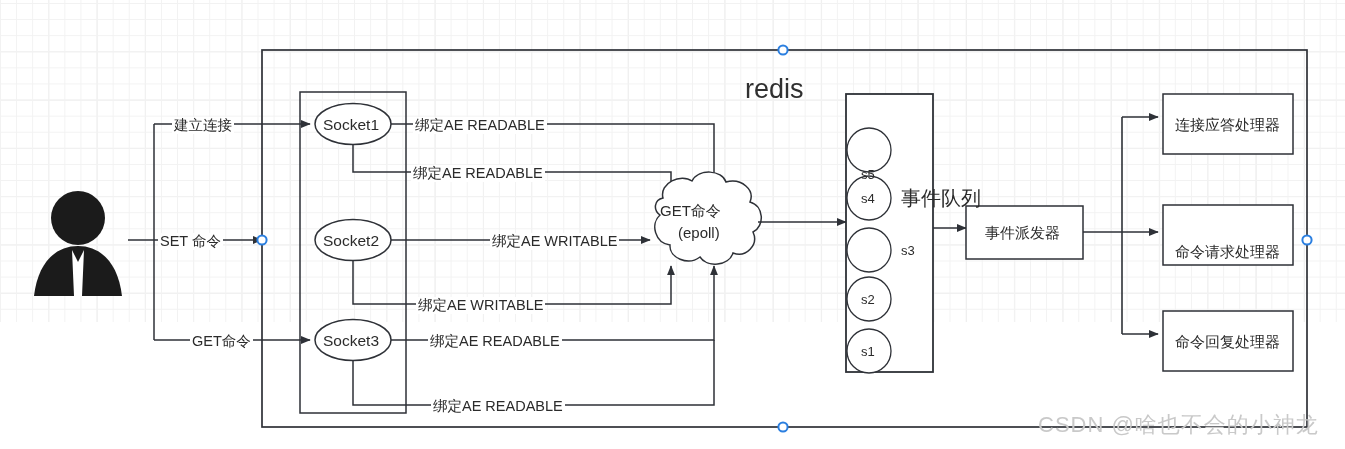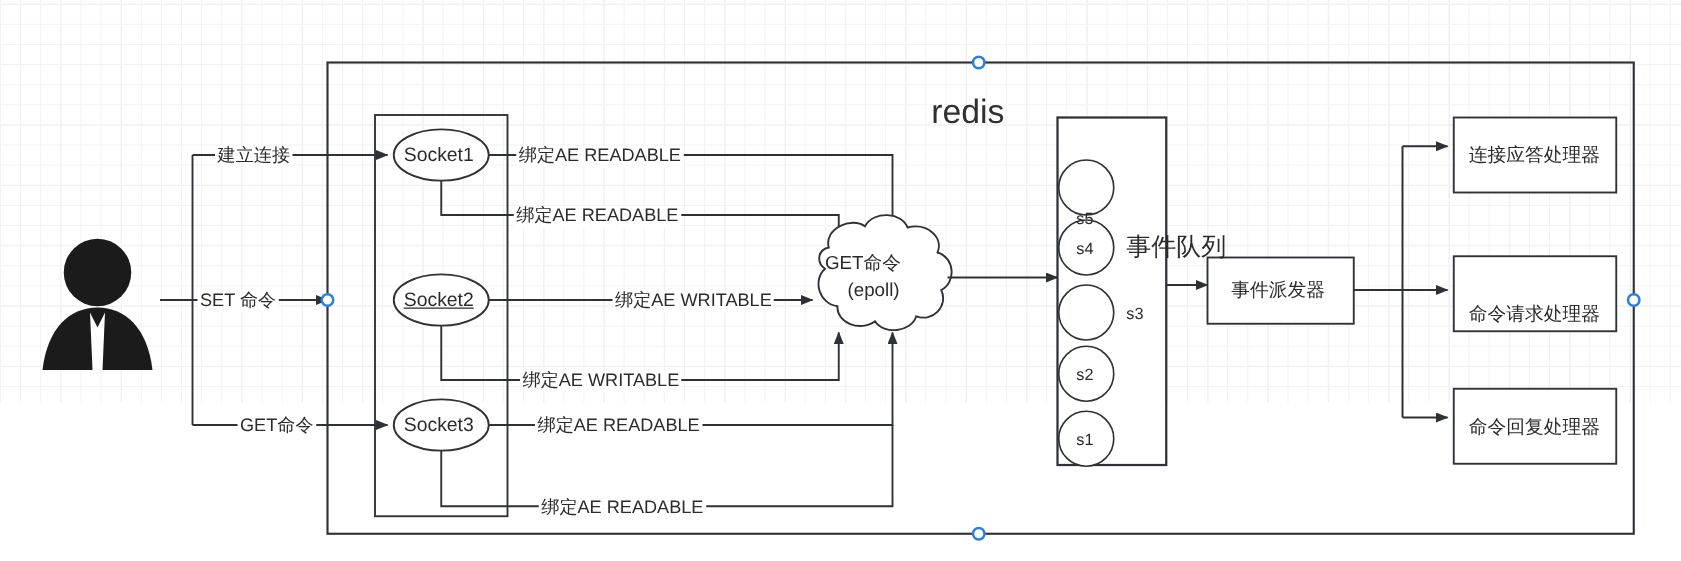--- a/index.html
+++ b/index.html
@@ -131,21 +131,21 @@
     </g>
   </svg>
 
   <div class="lbl lbl-title" style="left:745px;top:76px;">redis</div>
 
   <div class="lbl lbl-edge" style="left:158px;top:117px;margin-left:14px;">建立连接</div>
   <div class="lbl lbl-edge" style="left:158px;top:233px;">SET 命令</div>
   <div class="lbl lbl-edge" style="left:190px;top:333px;">GET命令</div>
 
   <div class="lbl lbl-socket" style="left:323px;top:117px;">Socket1</div>
-  <div class="lbl lbl-socket" style="left:323px;top:233px;text-decoration:underline;">Socket2</div>
+  <div class="lbl lbl-socket" style="left:323px;top:233px;">Socket2</div>
   <div class="lbl lbl-socket" style="left:323px;top:333px;">Socket3</div>
 
   <div class="lbl lbl-edge" style="left:413px;top:117px;">绑定AE READABLE</div>
   <div class="lbl lbl-edge" style="left:411px;top:165px;">绑定AE READABLE</div>
   <div class="lbl lbl-edge" style="left:490px;top:233px;">绑定AE WRITABLE</div>
   <div class="lbl lbl-edge" style="left:416px;top:297px;">绑定AE WRITABLE</div>
   <div class="lbl lbl-edge" style="left:428px;top:333px;">绑定AE READABLE</div>
   <div class="lbl lbl-edge" style="left:431px;top:398px;">绑定AE READABLE</div>
 
   <div class="lbl lbl-node" style="left:660px;top:203px;">GET命令</div>
@@ -158,14 +158,15 @@
   <div class="lbl lbl-s" style="left:861px;top:345px;">s1</div>
 
   <div class="lbl lbl-queue" style="left:901px;top:188px;width:22px;">事件队列</div>
 
   <div class="lbl lbl-node" style="left:985px;top:225px;">事件派发器</div>
 
   <div class="lbl lbl-node" style="left:1175px;top:117px;">连接应答处理器</div>
   <div class="lbl lbl-node" style="left:1175px;top:244px;">命令请求处理器</div>
   <div class="lbl lbl-node" style="left:1175px;top:334px;">命令回复处理器</div>
 
+  <div class="watermark" style="left:1038px;top:410px;">CSDN @啥也不会的小神龙</div>
 
 </div>
 
 </body></html>

